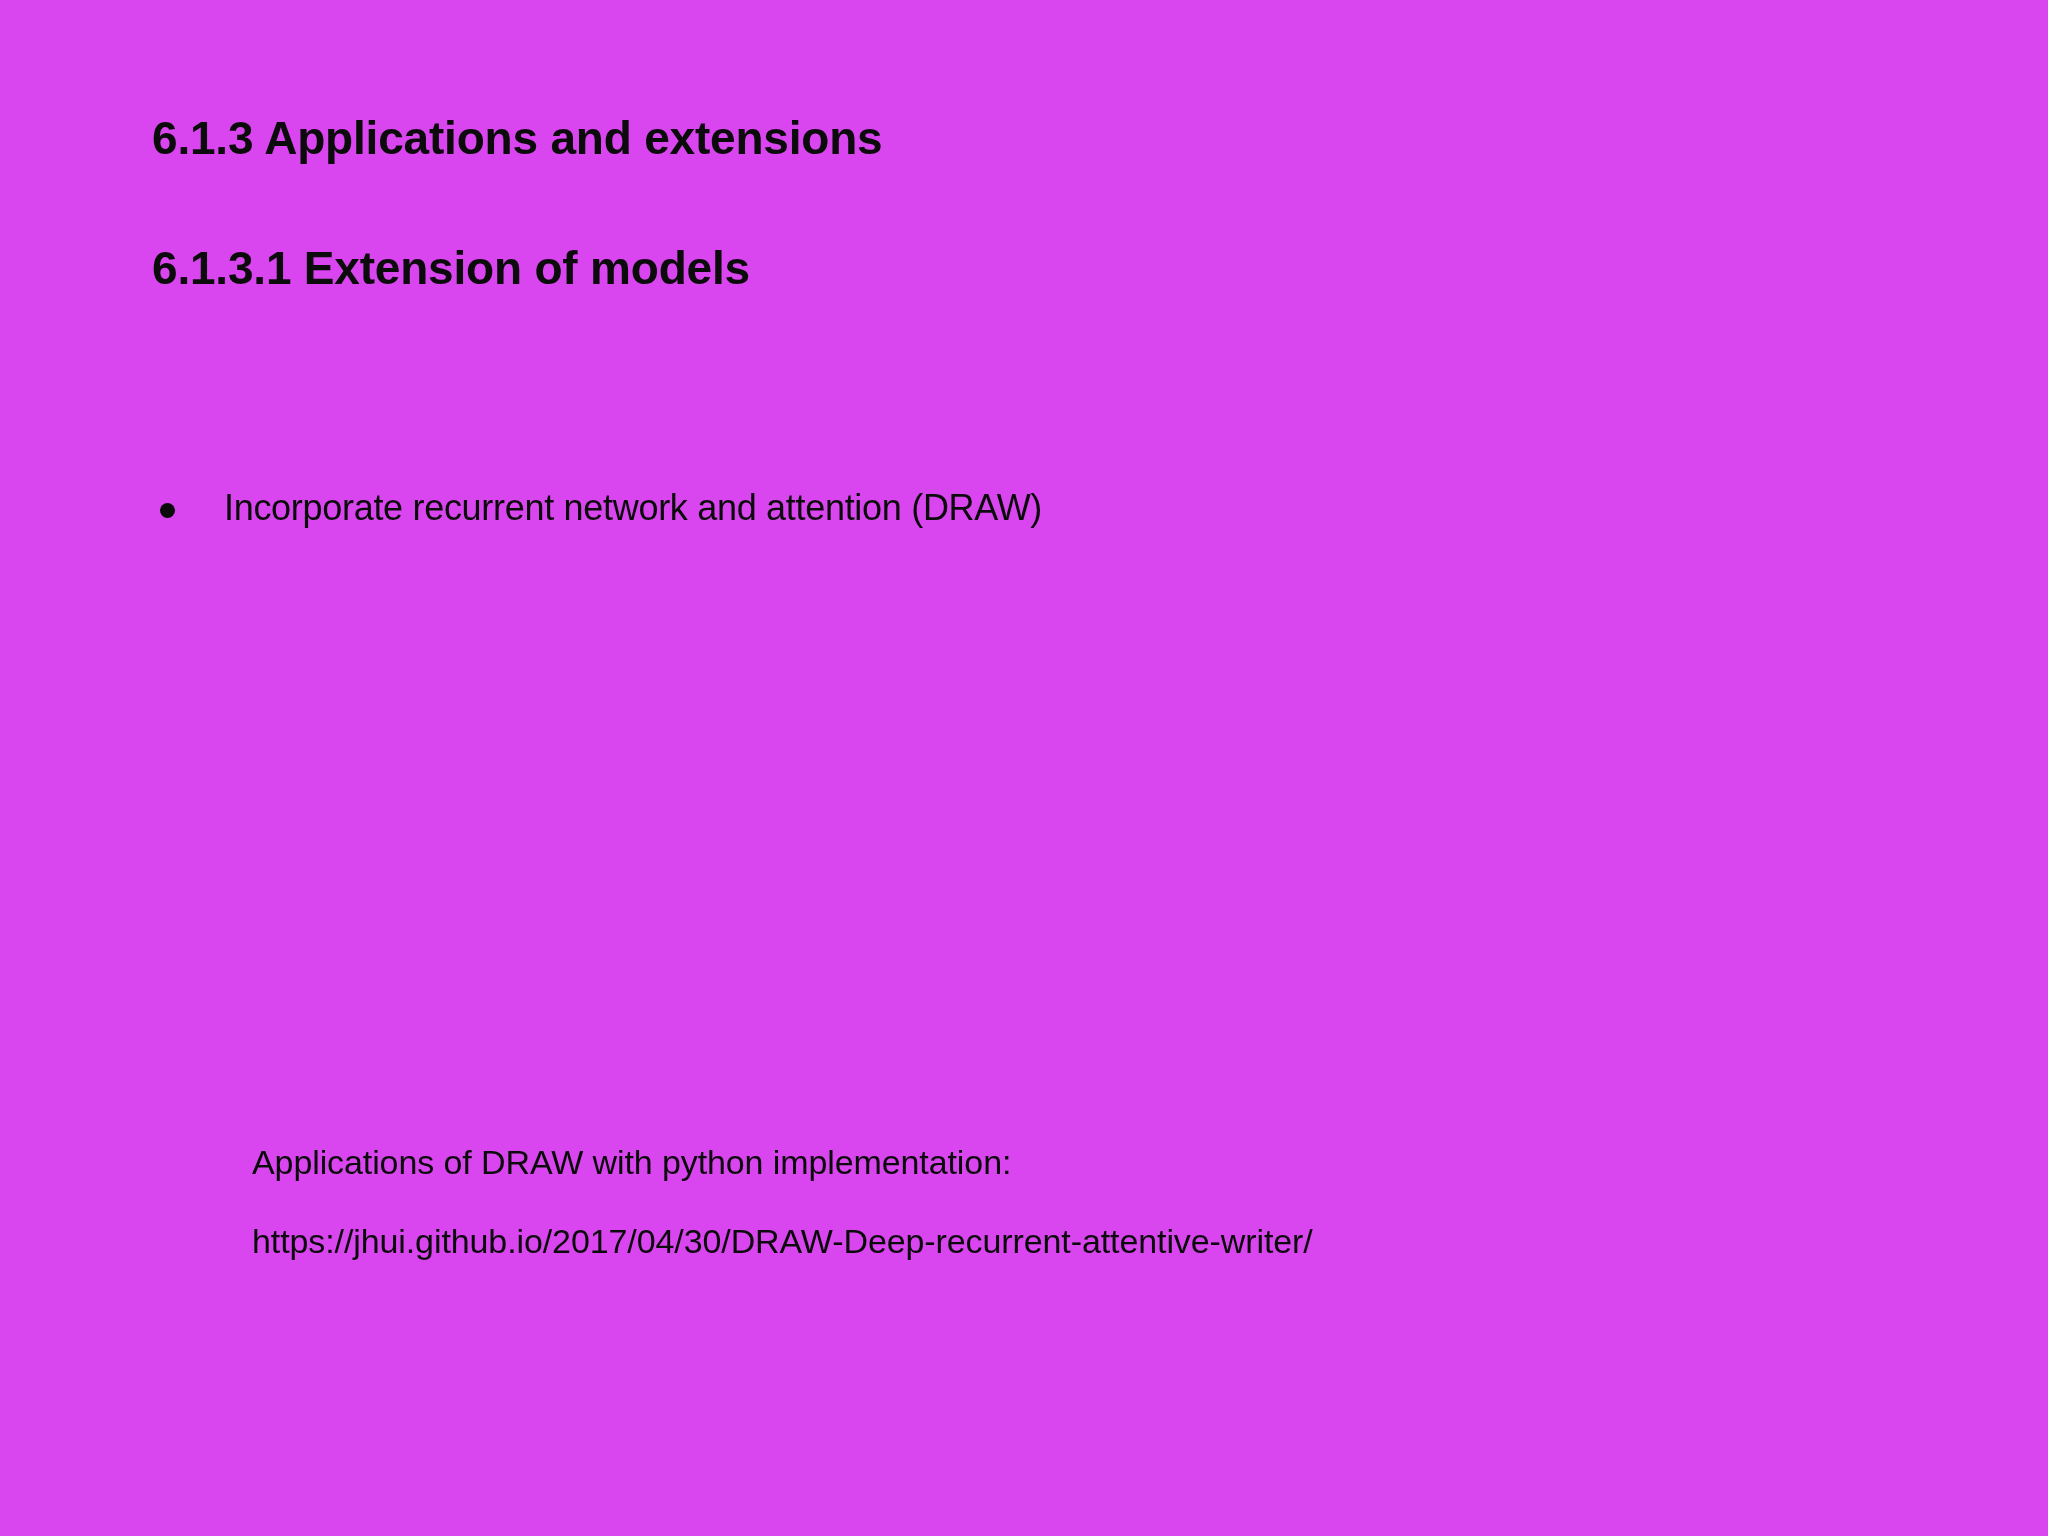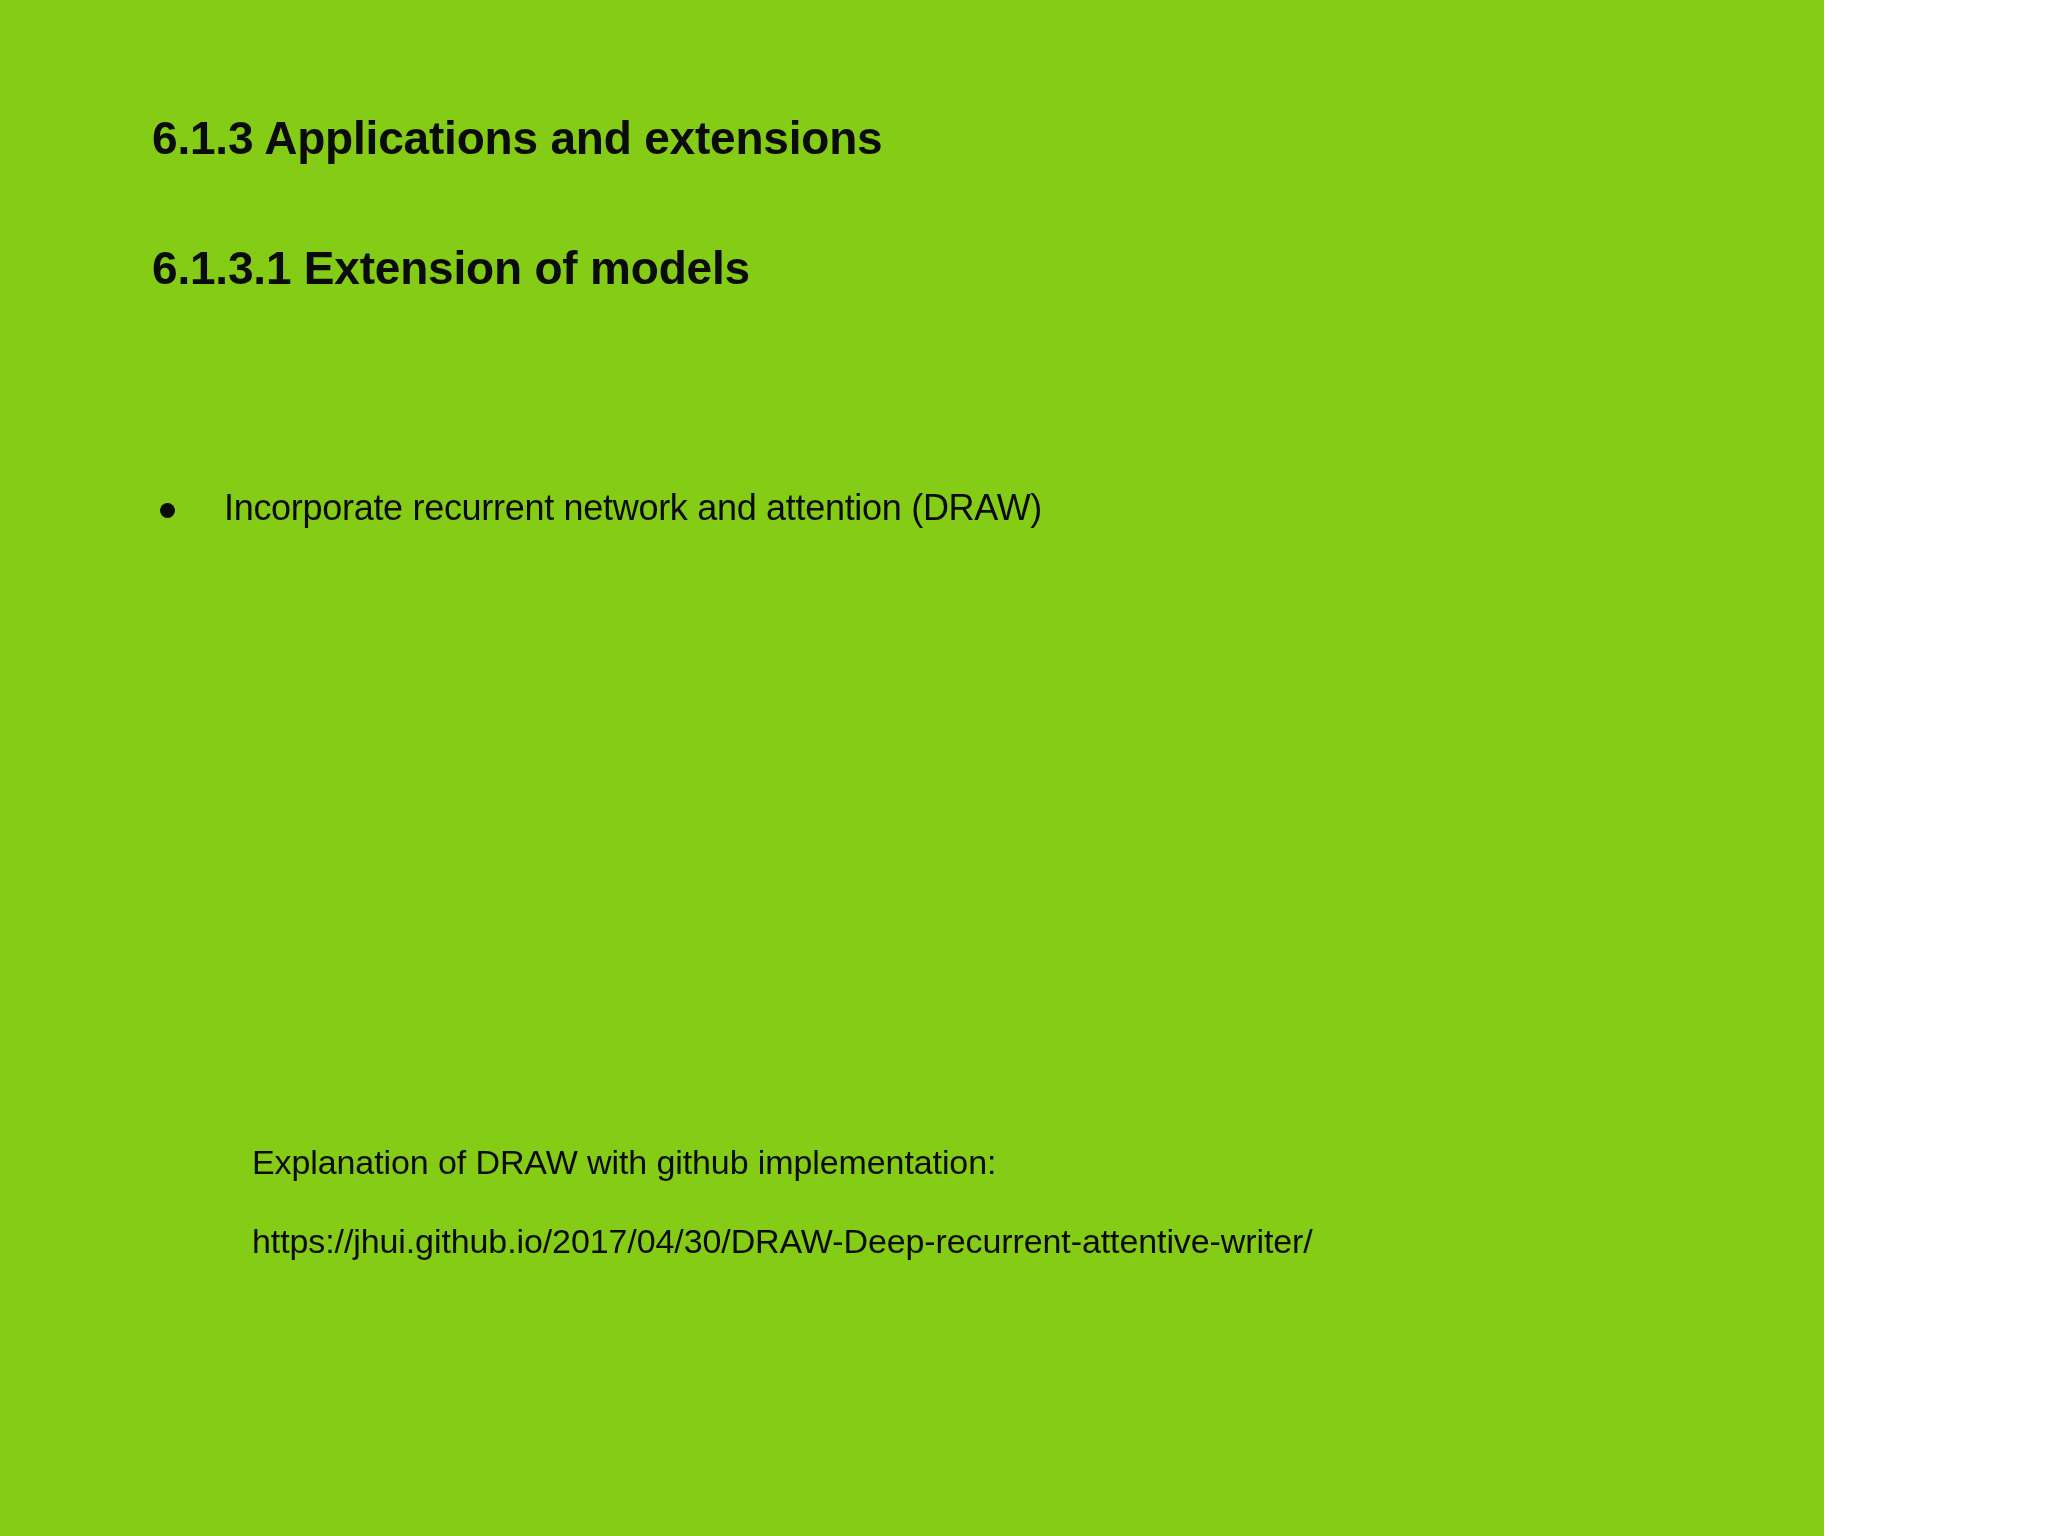--- a/index.html
+++ b/index.html
@@ -10,23 +10,23 @@
   body {
     width: 2048px;
     height: 1536px;
     overflow: hidden;
     font-family: "Liberation Sans", sans-serif;
     color: #0b0b0b;
     -webkit-font-smoothing: antialiased;
   }
   .slide {
     position: relative;
-    width: 1824px;
+    width: 2048px;
     height: 1536px;
-    background: #84cc16;
+    background: #d946ef;
     box-sizing: border-box;
   }
 
   
   .heading-block {
     position: absolute;
     left: 152px;
     top: 112px;
     width: 1760px;
   }
@@ -117,17 +117,17 @@
   </div>
 
   <ul class="bullet-list">
     <li class="bullet-item">
       <span class="bullet-dot"></span>
       <span class="bullet-text">Incorporate recurrent network and attention (DRAW)</span>
     </li>
   </ul>
 
   <div class="note-block">
-    <div class="note-line">Explanation of DRAW with github implementation:</div>
+    <div class="note-line">Applications of DRAW with python implementation:</div>
     <div class="note-link">https://jhui.github.io/2017/04/30/DRAW-Deep-recurrent-attentive-writer/</div>
   </div>
 
 </div>
 
 </body></html>

